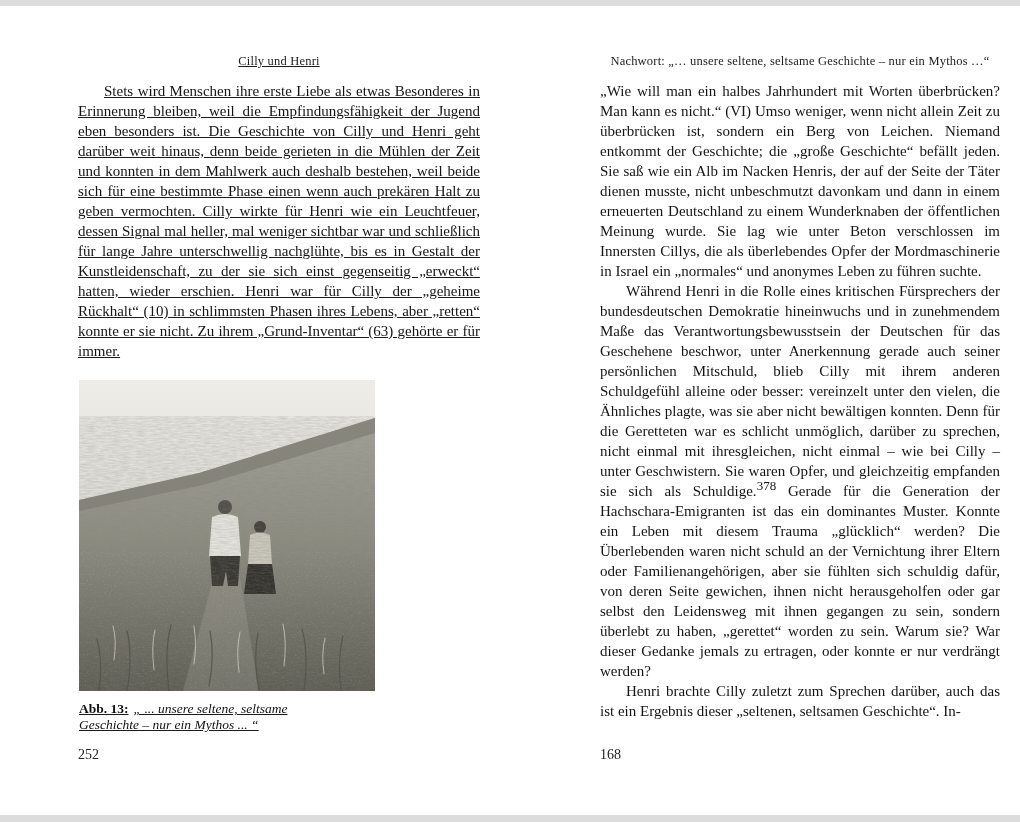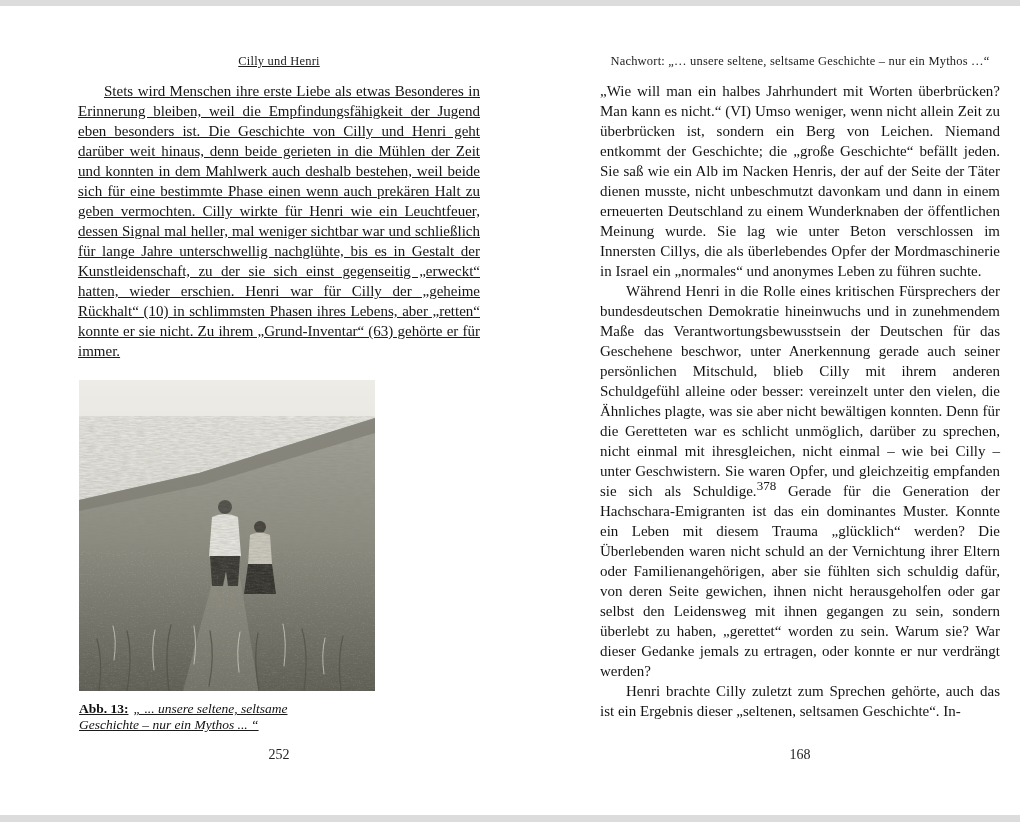--- a/index.html
+++ b/index.html
@@ -22,21 +22,21 @@
     margin:0;font-size:15px;line-height:20px;text-align:justify;
     hyphens:auto;-webkit-hyphens:auto;color:#151515;
   }
   p.body.indent{text-indent:26px;}
   sup.fn{font-size:13px;line-height:0;vertical-align:super;}
   figure.photo{margin:19px 0 0 1px;padding:0;width:236px;}
   figure.photo svg{display:block;}
   figcaption.caption{margin-top:10px;font-size:13.5px;color:#111;}
   figcaption.caption b{font-weight:bold;margin-right:5px;}
   figcaption.caption i{font-style:italic;}
-  .folio{position:absolute;top:747px;left:0;width:100%;text-align:center;font-size:14px;color:#222;}
+  .folio{position:absolute;top:747px;left:0;width:100%;text-align:left;font-size:14px;color:#222;}
 </style>
 </head>
 <body>
 
 <div class="spread">
 
   <div class="scan-edge top"></div>
   <div class="scan-edge bottom"></div>
 
   <div class="page page-left">
@@ -121,19 +121,19 @@
   </div>
 
   <div class="page page-right">
     <div class="running-head">Nachwort: „… unsere seltene, seltsame Geschichte – nur ein Mythos …“</div>
 
     <div class="content">
       <p class="body">„Wie will man ein halbes Jahrhundert mit Worten überbrücken? Man kann es nicht.“ (VI) Umso weniger, wenn nicht allein Zeit zu überbrücken ist, sondern ein Berg von Leichen. Niemand entkommt der Geschichte; die „große Geschichte“ befällt jeden. Sie saß wie ein Alb im Nacken Henris, der auf der Seite der Täter dienen musste, nicht unbeschmutzt davonkam und dann in einem erneuerten Deutschland zu einem Wunderknaben der öffentlichen Meinung wurde. Sie lag wie unter Beton verschlossen im Innersten Cillys, die als überlebendes Opfer der Mordmaschinerie in Israel ein „normales“ und anonymes Leben zu führen suchte.</p>
 
       <p class="body indent"><span>Während Henri in die Rolle eines kritischen Fürsprechers der bundesdeutschen Demokratie hineinwuchs und in zunehmendem Maße das Verantwortungsbewusstsein der Deutschen für das Geschehene beschwor, unter Anerkennung gerade auch seiner persönlichen Mitschuld, blieb Cilly mit ihrem anderen Schuldgefühl alleine oder besser: vereinzelt unter den vielen, die Ähnliches plagte, was sie aber nicht bewältigen konnten. Denn für die Geretteten war es schlicht unmöglich, darüber zu sprechen, nicht einmal mit ihresgleichen, nicht einmal – wie bei Cilly – unter Geschwistern. Sie waren Opfer, und gleichzeitig empfanden sie sich als Schuldige.</span><sup class="fn">378</sup><span> Gerade für die Generation der Hachschara-Emigranten ist das ein dominantes Muster. Konnte ein Leben mit diesem Trauma „glücklich“ werden? Die Überlebenden waren nicht schuld an der Vernichtung ihrer Eltern oder Familienangehörigen, aber sie fühlten sich schuldig dafür, von deren Seite gewichen, ihnen nicht herausgeholfen oder gar selbst den Leidensweg mit ihnen gegangen zu sein, sondern überlebt zu haben, „gerettet“ worden zu sein. Warum sie? War dieser Gedanke jemals zu ertragen, oder konnte er nur verdrängt werden?</span></p>
 
-      <p class="body indent">Henri brachte Cilly zuletzt zum Sprechen gehörte, auch das ist ein Ergebnis dieser „seltenen, seltsamen Geschichte“. In-</p>
+      <p class="body indent">Henri brachte Cilly zuletzt zum Sprechen darüber, auch das ist ein Ergebnis dieser „seltenen, seltsamen Geschichte“. In-</p>
     </div>
 
     <div class="folio">168</div>
   </div>
 
 </div>
 
 </body></html>

